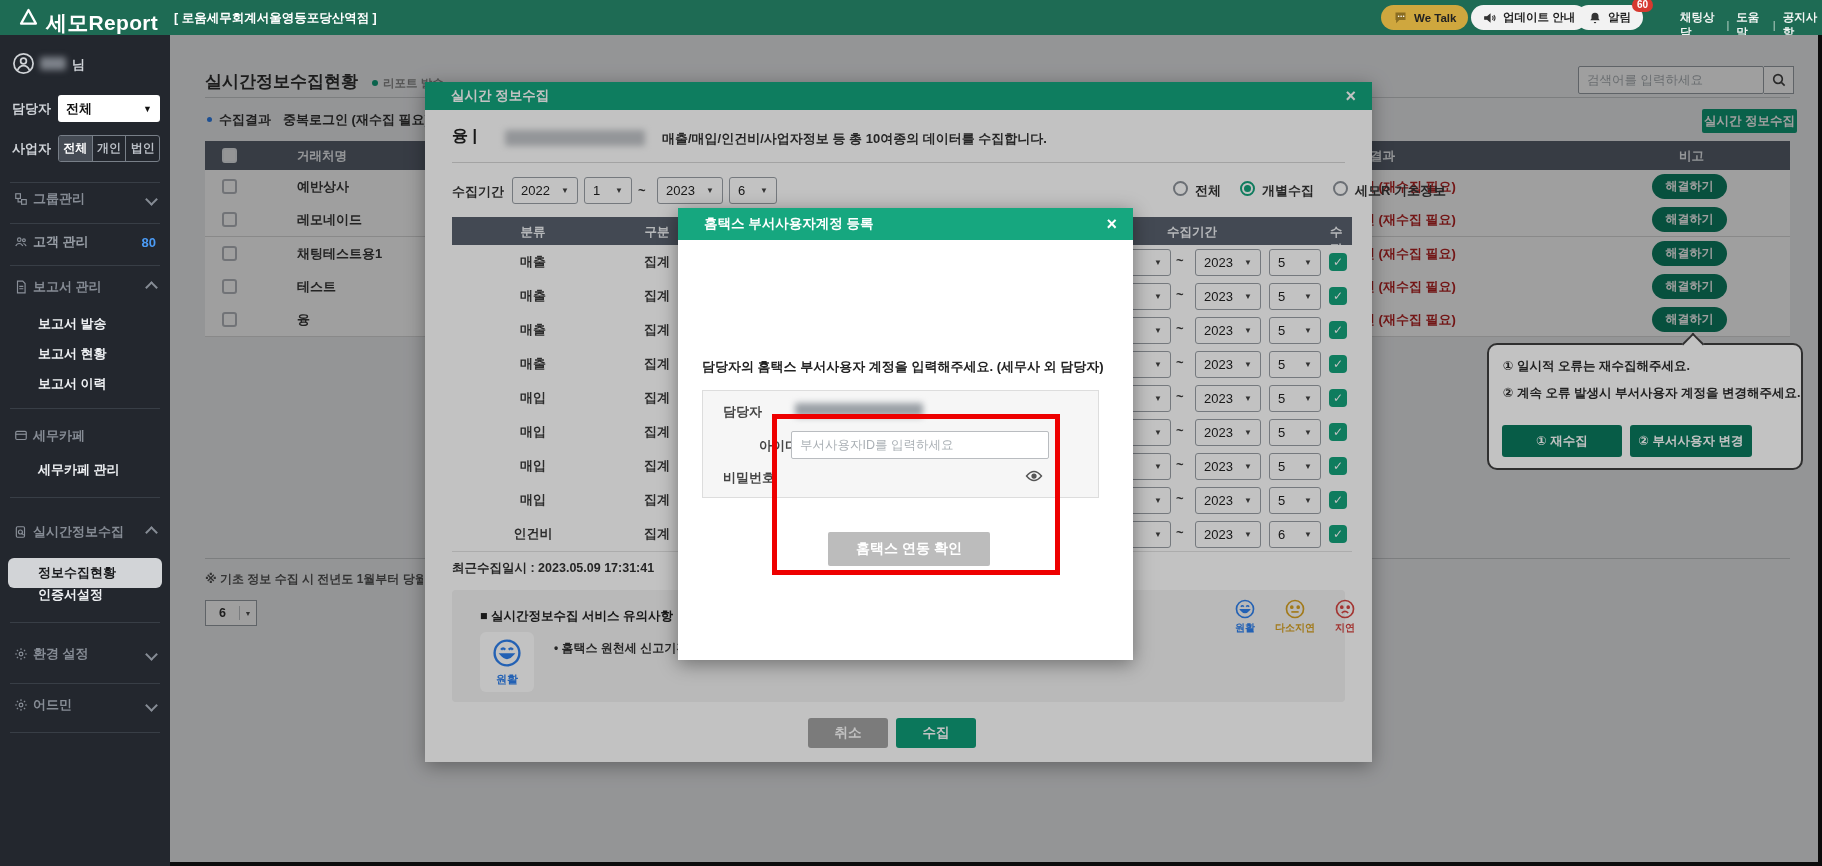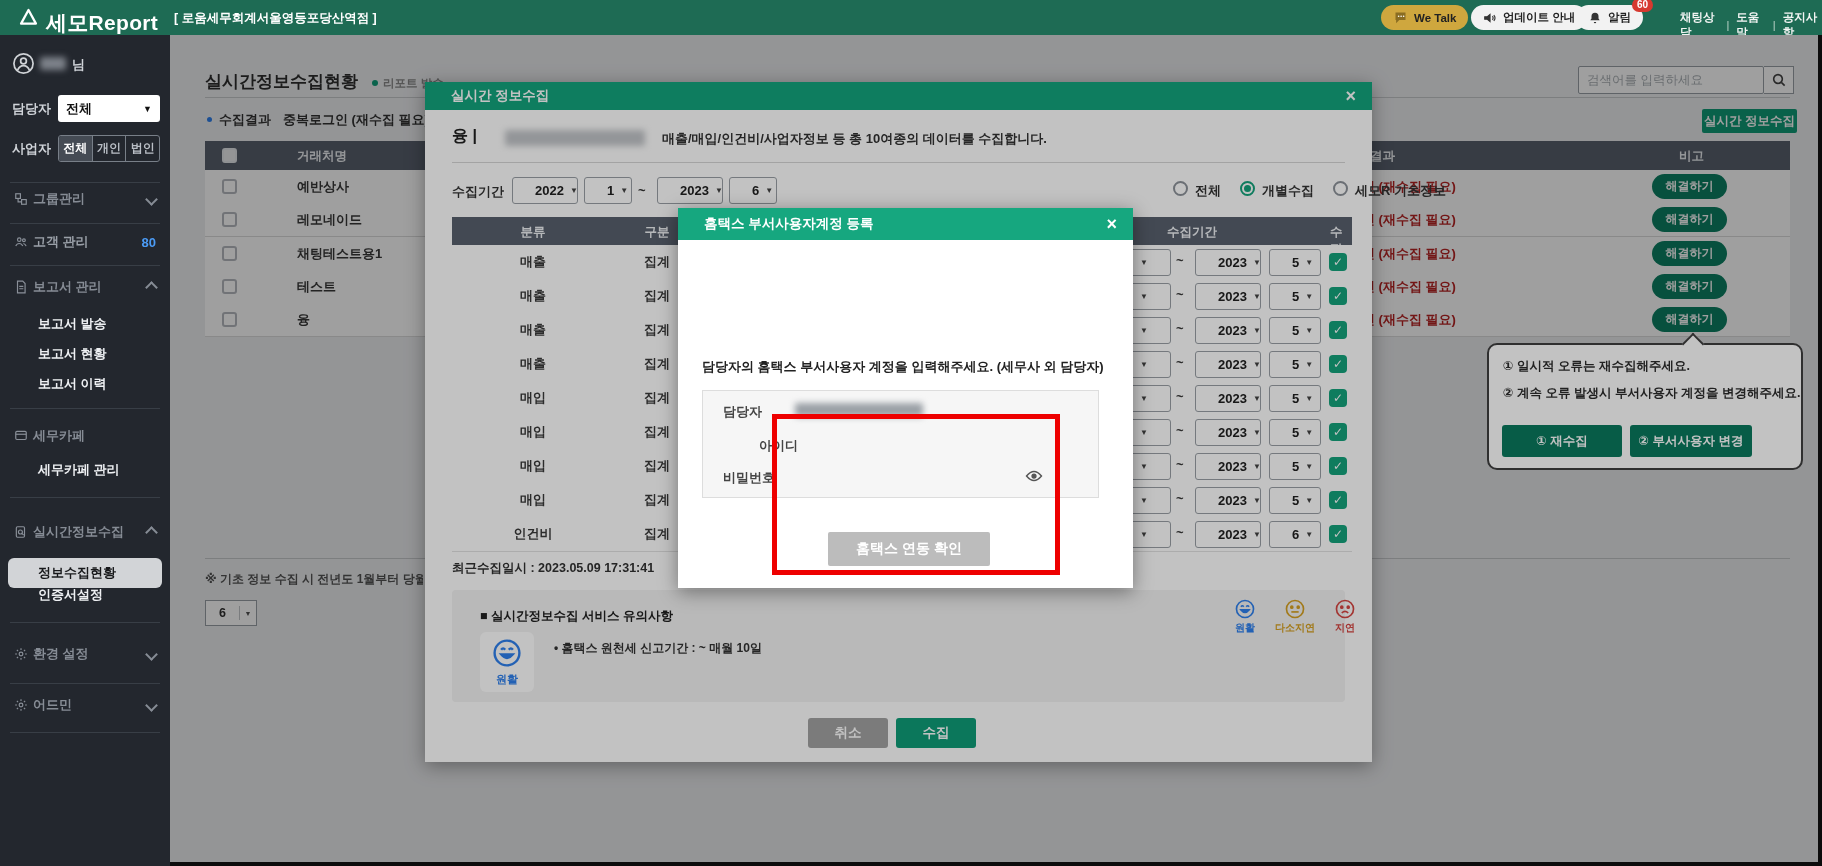--- a/index.html
+++ b/index.html
@@ -65,26 +65,26 @@
   .tt-arrow{position:absolute;top:-9px;left:196px;width:14px;height:14px;background:#fff;border-left:2px solid #3e3e3e;
             border-top:2px solid #3e3e3e;transform:rotate(45deg);}
   .tt-line{font-size:12.5px;font-weight:bold;color:#2c2c2c;}
   .tt-btn{height:32px;background:#0a7a5e;color:#fff;border-radius:3px;font-size:12.5px;font-weight:bold;
           display:flex;align-items:center;justify-content:center;}
 
   
   .ov1{left:170px;top:35px;width:1652px;height:831px;background:rgba(0,0,0,0.18);z-index:10;}
   .ov2{left:170px;top:35px;width:1652px;height:831px;background:rgba(0,0,0,0.24);z-index:30;}
   .modal1{left:425px;top:82px;width:947px;height:680px;background:#fff;z-index:20;box-shadow:0 4px 18px rgba(0,0,0,.35);}
-  .modal2{left:678px;top:208px;width:455px;height:380px;background:#fff;z-index:40;box-shadow:0 4px 18px rgba(0,0,0,.4);}
+  .modal2{left:678px;top:208px;width:455px;height:452px;background:#fff;z-index:40;box-shadow:0 4px 18px rgba(0,0,0,.4);}
   .mhead{position:absolute;left:0;top:0;right:0;background:#13a57e;color:#fff;display:flex;align-items:center;
          font-size:13.5px;font-weight:bold;padding-left:26px;box-sizing:border-box;}
   .mclose{position:absolute;right:16px;top:50%;transform:translateY(-50%);color:#fff;font-size:18px;line-height:1;}
   .sel{display:inline-flex;align-items:center;justify-content:space-between;background:#fff;border:1px solid #9aa0a6;
-       border-radius:3px;height:27px;padding:0 22px;font-size:13px;font-weight:bold;color:#222;box-sizing:border-box;position:absolute;}
+       border-radius:3px;height:27px;padding:0 8px;font-size:13px;font-weight:normal;color:#222;box-sizing:border-box;position:absolute;}
   .car{font-size:8px;color:#444;margin-left:6px;}
   .radio{width:15px;height:15px;border:2px solid #8d939a;border-radius:50%;background:#fff;box-sizing:border-box;position:absolute;}
   .radio.on{border-color:#14a37c;}
   .radio.on::after{content:"";position:absolute;inset:2px;background:#14a37c;border-radius:50%;}
   .rlabel{position:absolute;font-size:13px;font-weight:bold;color:#333;}
   .mrow{position:absolute;left:27px;width:900px;height:34px;border-bottom:1px solid #e3e3e3;background:#fff;}
   .mcell{position:absolute;top:8px;font-size:13px;font-weight:bold;color:#3a3a3a;text-align:center;}
   .cbg{width:18px;height:18px;background:#14a37c;border-radius:4px;color:#fff;font-size:12px;font-weight:bold;
        display:flex;align-items:center;justify-content:center;position:absolute;}
   .nbox{position:absolute;left:27px;top:508px;width:893px;height:112px;background:#f3f3f3;border-radius:4px;}
@@ -666,20 +666,21 @@
       <span class="mclose">×</span>
     </div>
 
 
     <span class="abs b" style="left:24px;top:150px;font-size:13px;color:#222;">담당자의 홈택스 부서사용자 계정을 입력해주세요. (세무사 외 담당자)</span>
 
     <div class="fbox">
       <span class="flabel" style="top:12px;">담당자</span>
       <span class="abs redact" style="left:92px;top:12px;width:128px;height:14px;background:#9aa0a6;"></span>
       <span class="flabel" style="top:46px;margin-left:36px;">아이디</span>
+      <input class="finput" style="top: 40px;" placeholder="부서사용자ID를 입력하세요">
       <span class="flabel" style="top:78px;">비밀번호</span>
       <span class="abs" style="left:322px;top:78px;">
         <svg width="18" height="14" viewBox="0 0 24 16" fill="none" stroke="#555" stroke-width="1.8">
             <path d="M2 8q10-12 20 0q-10 12-20 0z"></path>
             <circle cx="12" cy="8" r="2.6" fill="#555"></circle>
           </svg>
       </span>
     </div>
 
     <span class="confirm">홈택스 연동 확인</span>

